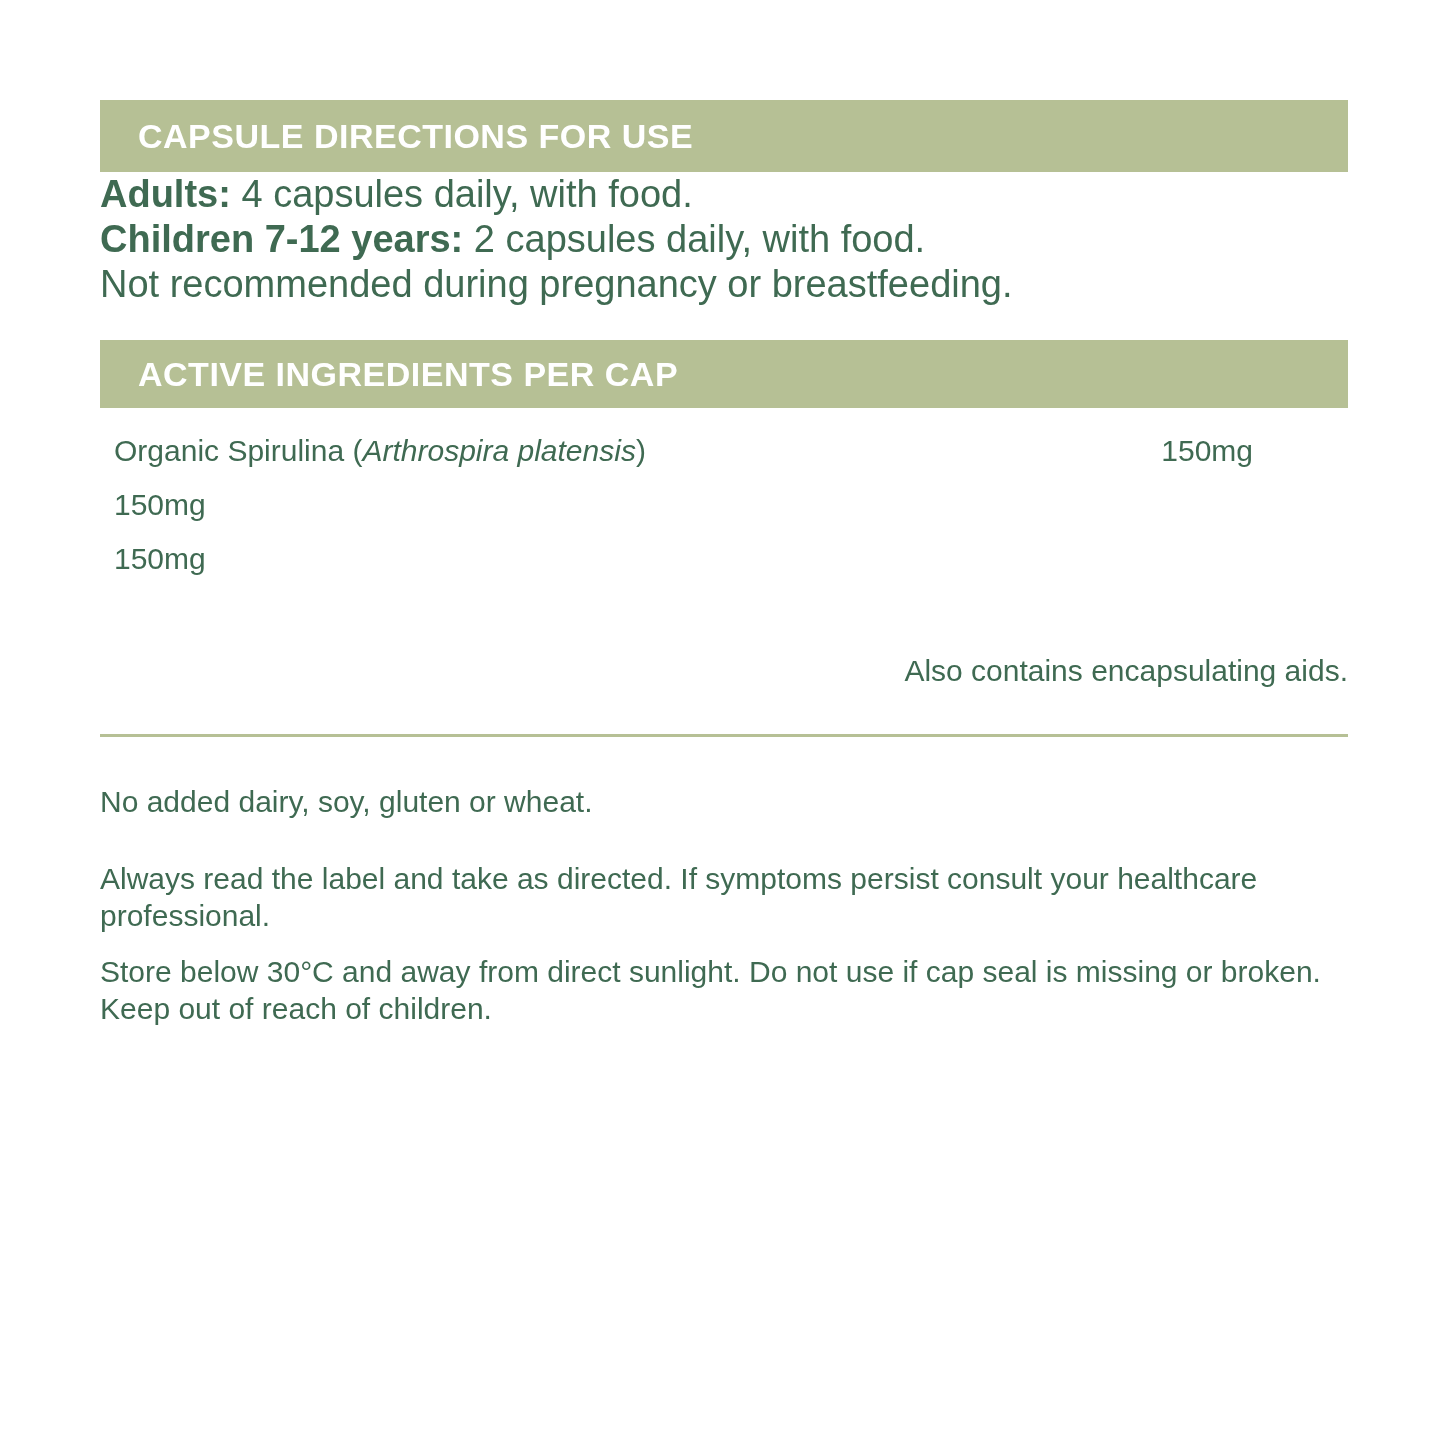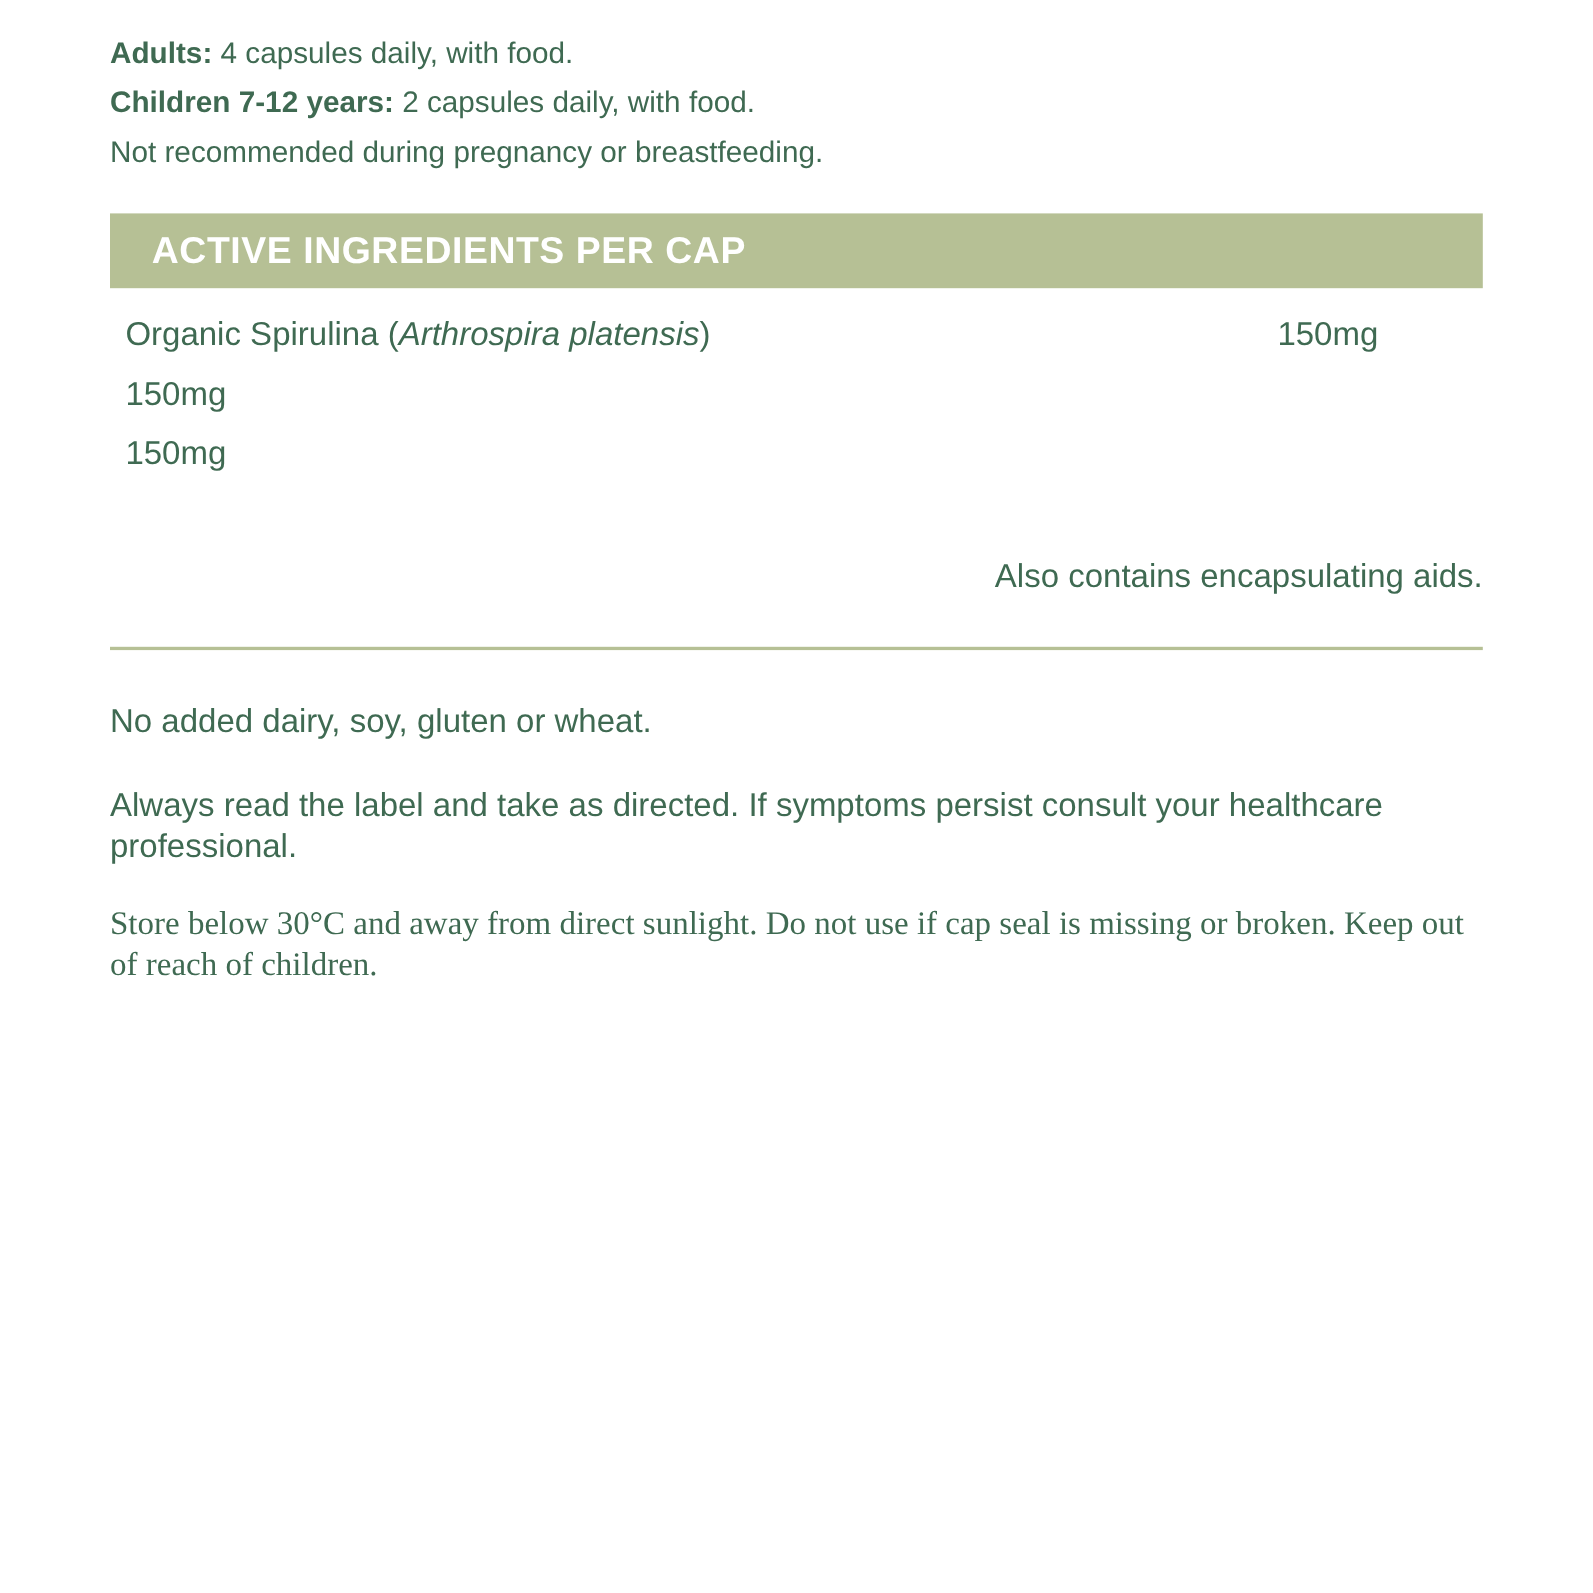--- a/index.html
+++ b/index.html
@@ -31,22 +31,21 @@
   }
   .banner.first { margin-top: 100px; }
   .banner.second { margin-top: 33px; height: 68px; }
   .banner-title {
     color: #ffffff;
     font-weight: 700;
     font-size: 34px;
     letter-spacing: 0.5px;
   }
   .directions {
-    margin-top: 26px;
-    font-size: 27px;
+    font-size: 38px;
     line-height: 45px;
   }
   .directions .bold { font-weight: 700; }
   .ingredients-table {
     margin-top: 16px;
     width: 1248px;
     box-sizing: border-box;
   }
   .ingredient-row {
     display: flex;
@@ -71,28 +70,31 @@
     width: 1248px;
     height: 3px;
     background: #b6c095;
   }
   .footer-p {
     font-size: 30px;
     line-height: 37px;
   }
   .p-allergen { margin-top: 46px; }
   .p-warning  { margin-top: 40px; max-width: 1170px; }
-  .p-storage  { margin-top: 33px; max-width: 1250px; font-family: Liberation Serif, serif; }
+  .p-storage  { margin-top: 19px; max-width: 1250px; }
 </style>
 </head>
 <body>
 
 <div class="page">
   <div class="content">
 
+    <div class="banner first">
+      <span class="banner-title">CAPSULE DIRECTIONS FOR USE</span>
+    </div>
 
     <div class="directions">
       <div>
         <span class="bold">Adults:</span>
         <span>4 capsules daily, with food.</span>
       </div>
       <div>
         <span class="bold">Children 7-12 years:</span>
         <span>2 capsules daily, with food.</span>
       </div>

